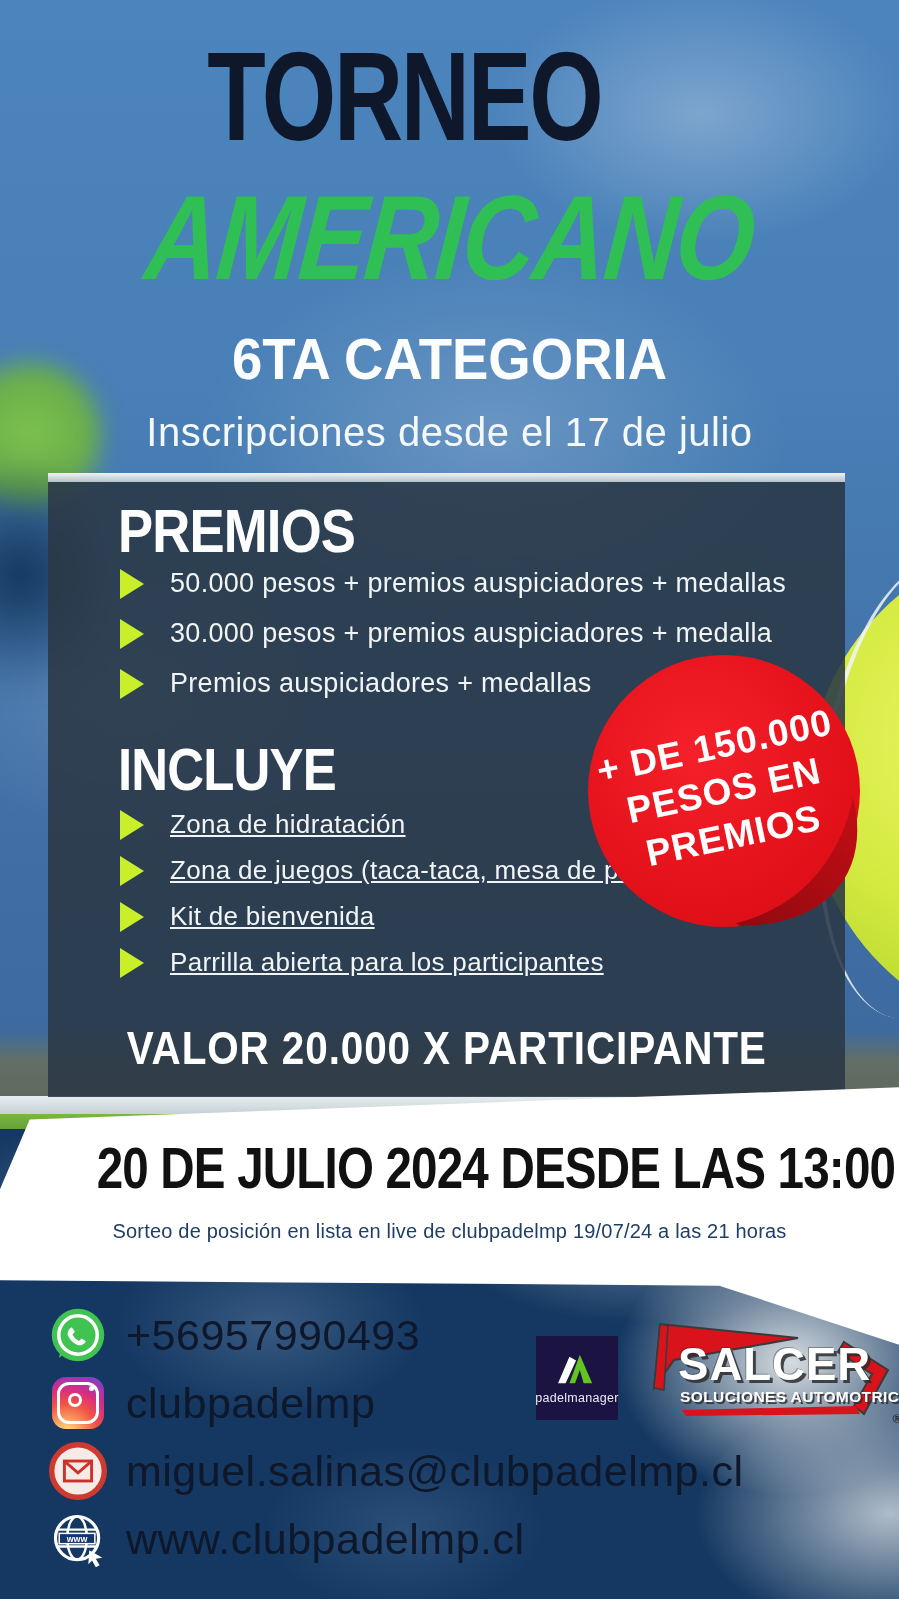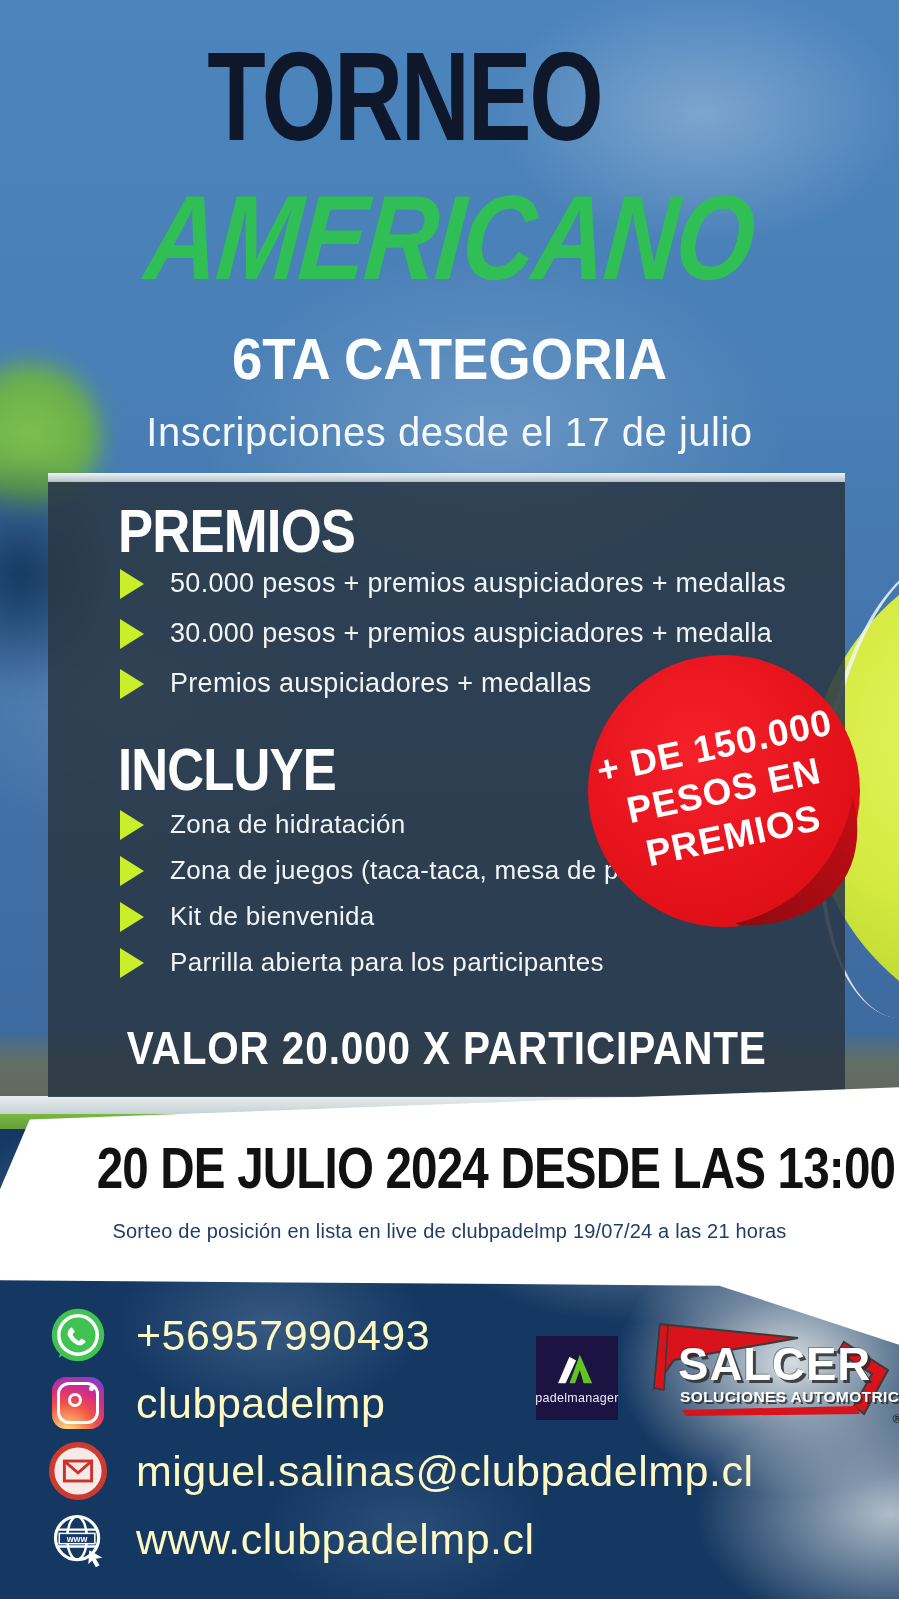--- a/index.html
+++ b/index.html
@@ -79,21 +79,21 @@
   .h-premios{left:70px;top:22px;font-size:62px;transform:scaleX(.85);letter-spacing:-1px;}
   .h-incluye{left:70px;top:262px;font-size:60px;transform:scaleX(.85);letter-spacing:-1px;}
   .blist{position:absolute;left:72px;right:30px;margin:0;padding:0;list-style:none;}
   .l-premios{top:95px;text-align:right;}
   .l-incluye{top:336px;}
   .blist li{display:flex;align-items:center;margin-bottom:19px;}
   .l-incluye li{margin-bottom:15px;}
   .tri{width:0;height:0;border-top:15px solid transparent;border-bottom:15px solid transparent;
     border-left:24px solid #c8ef29;margin-right:26px;flex:0 0 auto;}
   .btext{color:#f1f5f7;font-size:27px;letter-spacing:.3px;white-space:nowrap;}
-  .l-incluye .btext{font-size:26px;}
+  .l-incluye .btext{font-size:26px;text-decoration:underline;}
   .valor{
     position:absolute;left:0;bottom:22px;width:100%;text-align:center;
     color:#ffffff;font-size:46px;font-weight:700;
   }
   .valor .cond{display:inline-block;transform:scaleX(.88);white-space:nowrap;letter-spacing:1px;}
   
   .badge{position:absolute;left:588px;top:655px;width:272px;height:272px;z-index:3;}
   .badge-circle{
     position:absolute;left:0;top:0;width:272px;height:272px;border-radius:50%;
     background:radial-gradient(circle at 40% 35%, #f5202a 0%, #e21019 65%, #d60f16 100%);
@@ -117,21 +117,21 @@
   }
   .banner-h .cond{display:inline-block;transform:scaleX(.82);white-space:nowrap;letter-spacing:-1px;}
   .banner-s{
     position:absolute;left:0;top:138px;width:100%;text-align:center;
     color:#1e3e67;font-size:20px;font-weight:500;letter-spacing:.2px;
   }
   
   .contacts{position:absolute;left:46px;top:1306px;z-index:6;}
   .c-row{display:flex;align-items:center;height:58px;margin-bottom:10px;}
   .c-icon{width:64px;display:flex;justify-content:center;flex:0 0 auto;}
-  .c-text{margin-left:26px;color:#fef9c3;font-size:43px;letter-spacing:.5px;white-space:nowrap;}
+  .c-text{margin-left:16px;color:#0f172a;font-size:43px;letter-spacing:.5px;white-space:nowrap;}
   .insta{
     width:52px;height:52px;border-radius:14px;position:relative;
     background:radial-gradient(circle at 28% 110%, #fed373 8%, #f15245 45%, #d92e7f 65%, #9b36b7 85%, #515ecf 100%);
   }
   .insta .frame{position:absolute;inset:5px;border:3px solid #fff;border-radius:12px;}
   .insta .lens{position:absolute;left:16px;top:16px;width:14px;height:14px;border:3px solid #fff;border-radius:50%;}
   .insta .dot{position:absolute;right:10px;top:9px;width:5px;height:5px;background:#fff;border-radius:50%;}
   
   .pm-card{
     position:absolute;left:536px;top:1336px;width:82px;height:84px;z-index:6;

